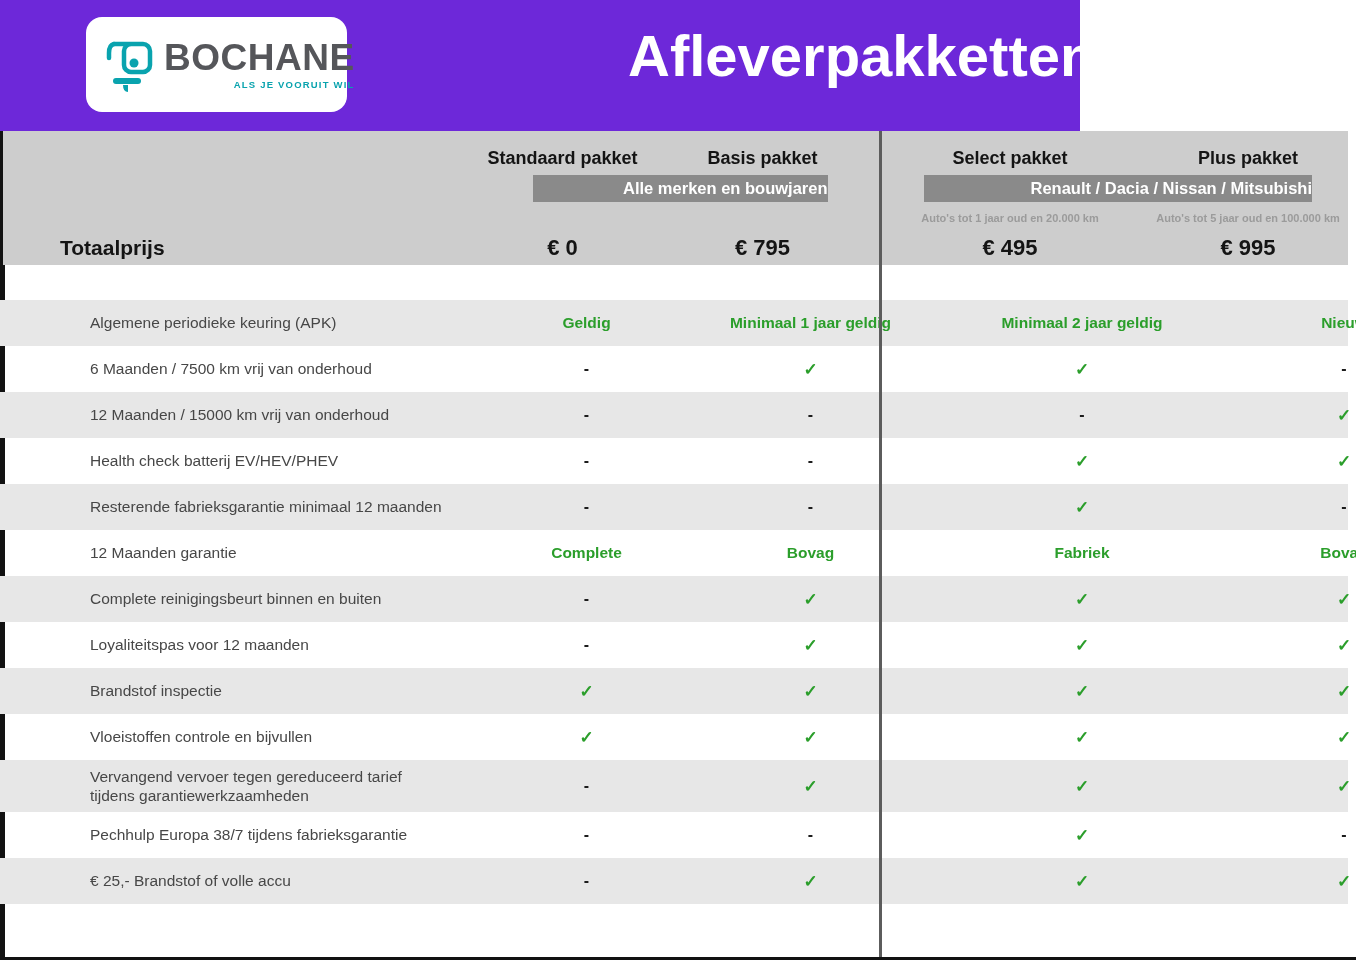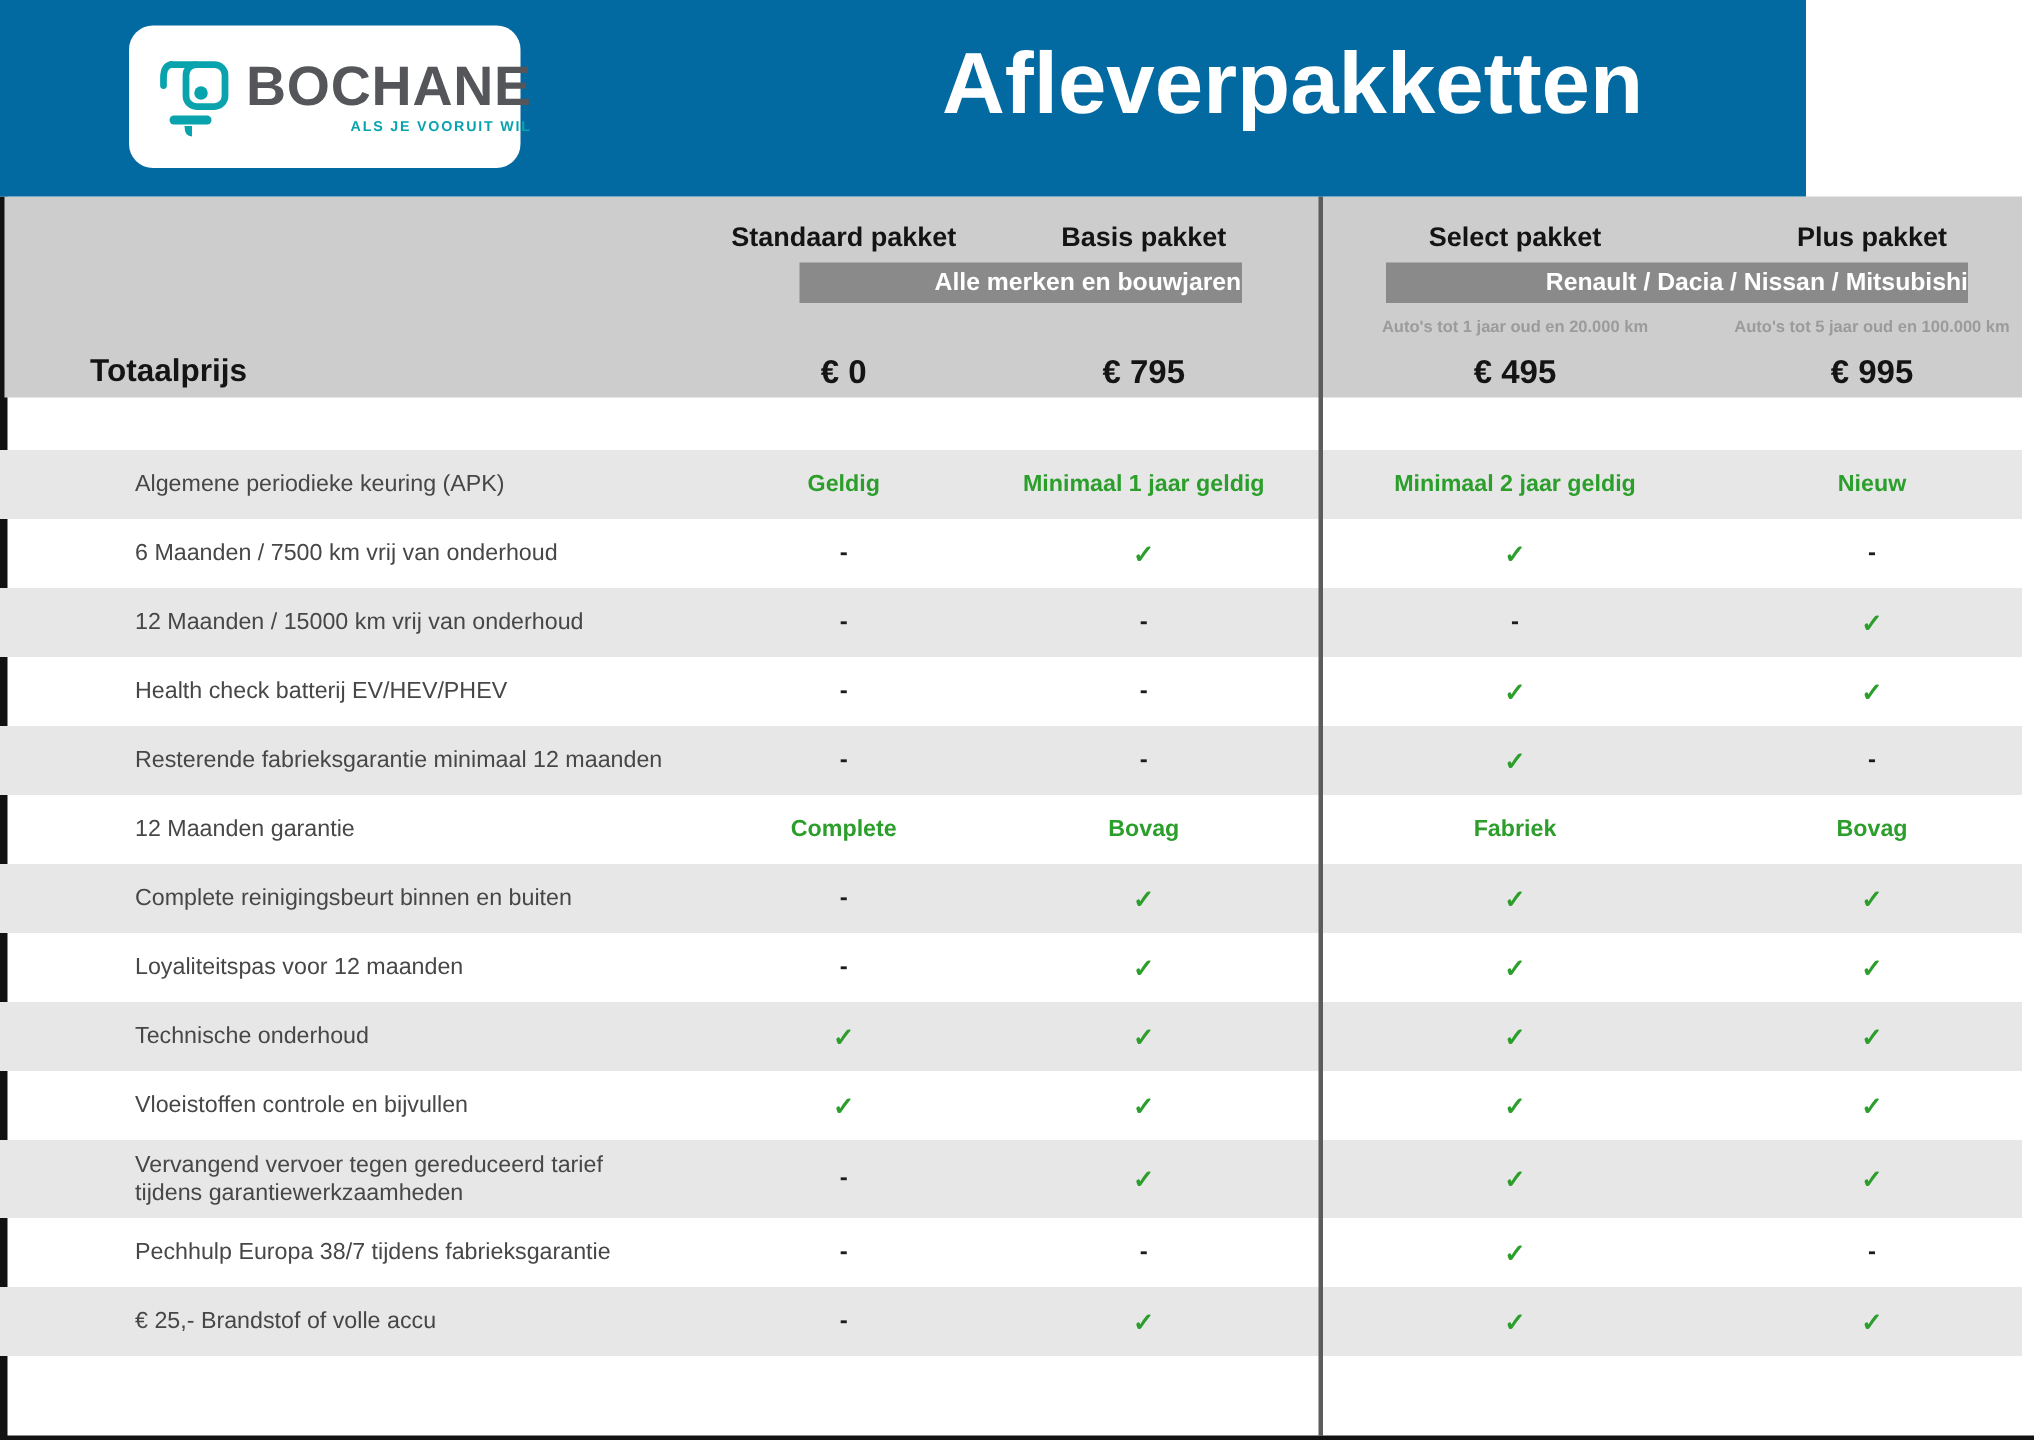--- a/index.html
+++ b/index.html
@@ -7,22 +7,22 @@
   body {
     font-family: "Liberation Sans", sans-serif;
     background: #ffffff;
     position: relative;
     overflow: hidden;
   }
 
   
   .banner {
     position: relative;
-    width: 1204px; height: 131px;
-    background: #0369a1;
+    width: 1080px; height: 131px;
+    background: #6d28d9;
     z-index: 10;
   }
   .logo-card {
     position: absolute;
     left: 86px; top: 17px;
     width: 261px; height: 95px;
     background: #ffffff;
     border-radius: 16px;
     display: flex;
     align-items: center;
@@ -123,20 +123,21 @@
     text-align: center; align-self: center;
   }
 
   
   .spacer-top { height: 35px; }
   .row {
     margin-right: 8px;
     min-height: 46px;
     position: relative;
     z-index: 2;
+    gap: 24px;
   }
   .row.gray { background: #e7e7e7; }
   .row.tall { min-height: 52px; }
   .cell.label {
     padding-left: 90px;
     padding-right: 10px;
     font-size: 15.5px;
     color: #474747;
     line-height: 1.25;
   }
@@ -250,21 +251,21 @@
 
   <div class="row white grid5">
     <div class="cell label">Loyaliteitspas voor 12 maanden</div>
     <div class="cell val dash">-</div>
     <div class="cell val check">✓</div>
     <div class="cell val check">✓</div>
     <div class="cell val check">✓</div>
   </div>
 
   <div class="row gray grid5">
-    <div class="cell label">Technische onderhoud</div>
+    <div class="cell label">Brandstof inspectie</div>
     <div class="cell val check">✓</div>
     <div class="cell val check">✓</div>
     <div class="cell val check">✓</div>
     <div class="cell val check">✓</div>
   </div>
 
   <div class="row white grid5">
     <div class="cell label">Vloeistoffen controle en bijvullen</div>
     <div class="cell val check">✓</div>
     <div class="cell val check">✓</div>

